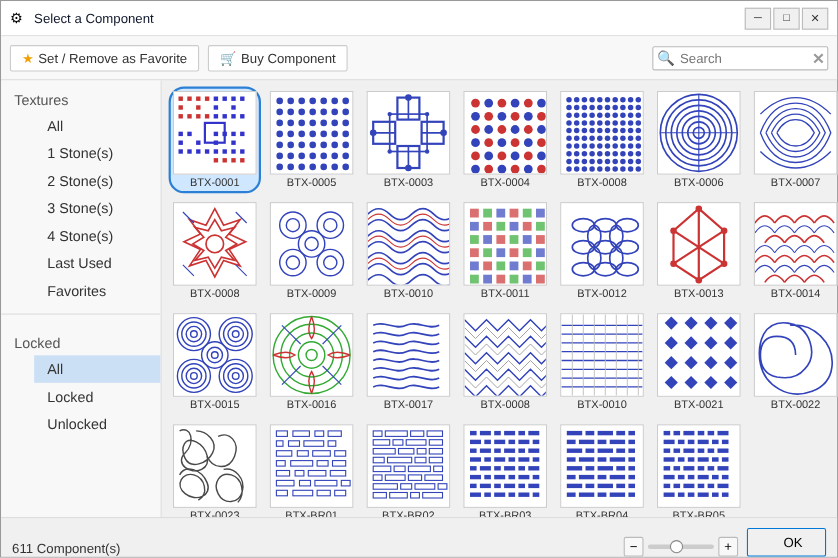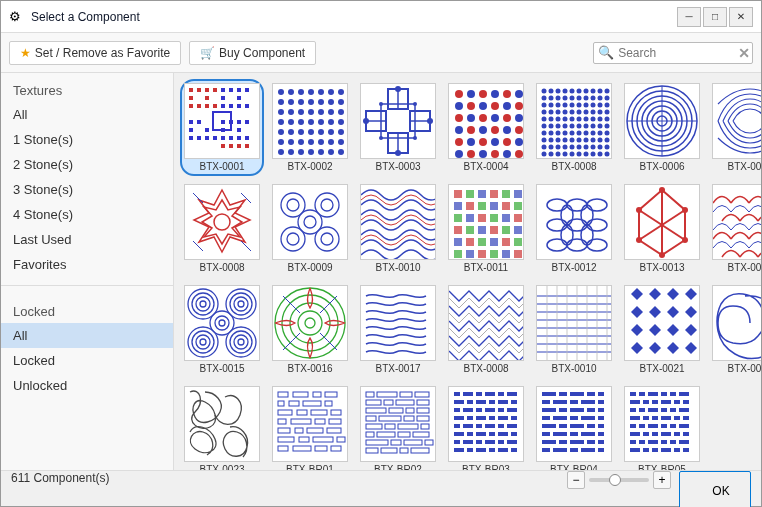--- a/index.html
+++ b/index.html
@@ -104,38 +104,39 @@
       font-weight: bold;
     }
 
     .main-content {
       display: flex;
       flex: 1;
       overflow: hidden;
     }
 
     .sidebar {
-      width: 173px;
+      width: 146px;
       background: #f8f8f8;
       border-right: 1px solid #ddd;
       overflow-y: auto;
       flex-shrink: 0;
       padding-bottom: 8px;
     }
     .sidebar-section-title {
       padding: 10px 12px 4px 12px;
       font-size: 13px;
       color: #555;
       font-weight: normal;
     }
     .sidebar-item {
       padding: 5px 12px;
       cursor: pointer;
       color: #333;
       font-size: 13px;
+      margin-left: 30px;
     }
     .sidebar-item.active { background: #cce0f5; }
     .sidebar-divider {
       height: 1px;
       background: #ddd;
       margin: 8px 0;
     }
 
     .grid-area {
       flex: 1;
@@ -185,21 +186,21 @@
       color: #333;
       margin-top: 2px;
       text-align: center;
     }
 
     .status-bar {
       height: 36px;
       background: #f0f0f0;
       border-top: 1px solid #ddd;
       display: flex;
-      align-items: flex-start;
+      align-items: flex-end;
       padding: 0 10px;
       gap: 8px;
       flex-shrink: 0;
     }
     .status-text {
       flex: 1;
       font-size: 12px;
       color: #333;
     }
     .slider-area {
@@ -235,21 +236,21 @@
       position: absolute;
       top: -4px;
       left: 20px;
     }
     .ok-cancel-area {
       display: flex;
       gap: 6px;
     }
     .dialog-btn {
       width: 72px;
-      height: 40px;
+      height: 26px;
       border: 1px solid #bbb;
       background: #f0f0f0;
       cursor: pointer;
       font-size: 12px;
       border-radius: 2px;
       padding-left: 12px;
     }
     .dialog-btn.ok {
       background: #f0f0f0;
       border-color: #0078d7;
@@ -426,21 +427,21 @@
                   <circle cx="8" cy="68" r="3"></circle>
                     <circle cx="18" cy="68" r="3"></circle>
                     <circle cx="28" cy="68" r="3"></circle>
                   <circle cx="38" cy="68" r="3"></circle>
                     <circle cx="48" cy="68" r="3"></circle>
                     <circle cx="58" cy="68" r="3"></circle>
                   <circle cx="68" cy="68" r="3"></circle>
                 </g>
               </svg>
             </div>
-            <div class="tile-label">BTX-0002</div>
+            <div class="tile-label">BTX-0005</div>
           </div>
 
           <div class="tile">
             <div class="tile-img">
               <svg class="tile-svg" viewBox="0 0 74 74">
                 <rect width="74" height="74" fill="white"></rect>
                 <rect x="27" y="5" width="20" height="20" fill="none" stroke="#3344bb" stroke-width="2"></rect>
                 <rect x="27" y="49" width="20" height="20" fill="none" stroke="#3344bb" stroke-width="2"></rect>
                 <rect x="5" y="27" width="20" height="20" fill="none" stroke="#3344bb" stroke-width="2"></rect>
                 <rect x="49" y="27" width="20" height="20" fill="none" stroke="#3344bb" stroke-width="2"></rect>

